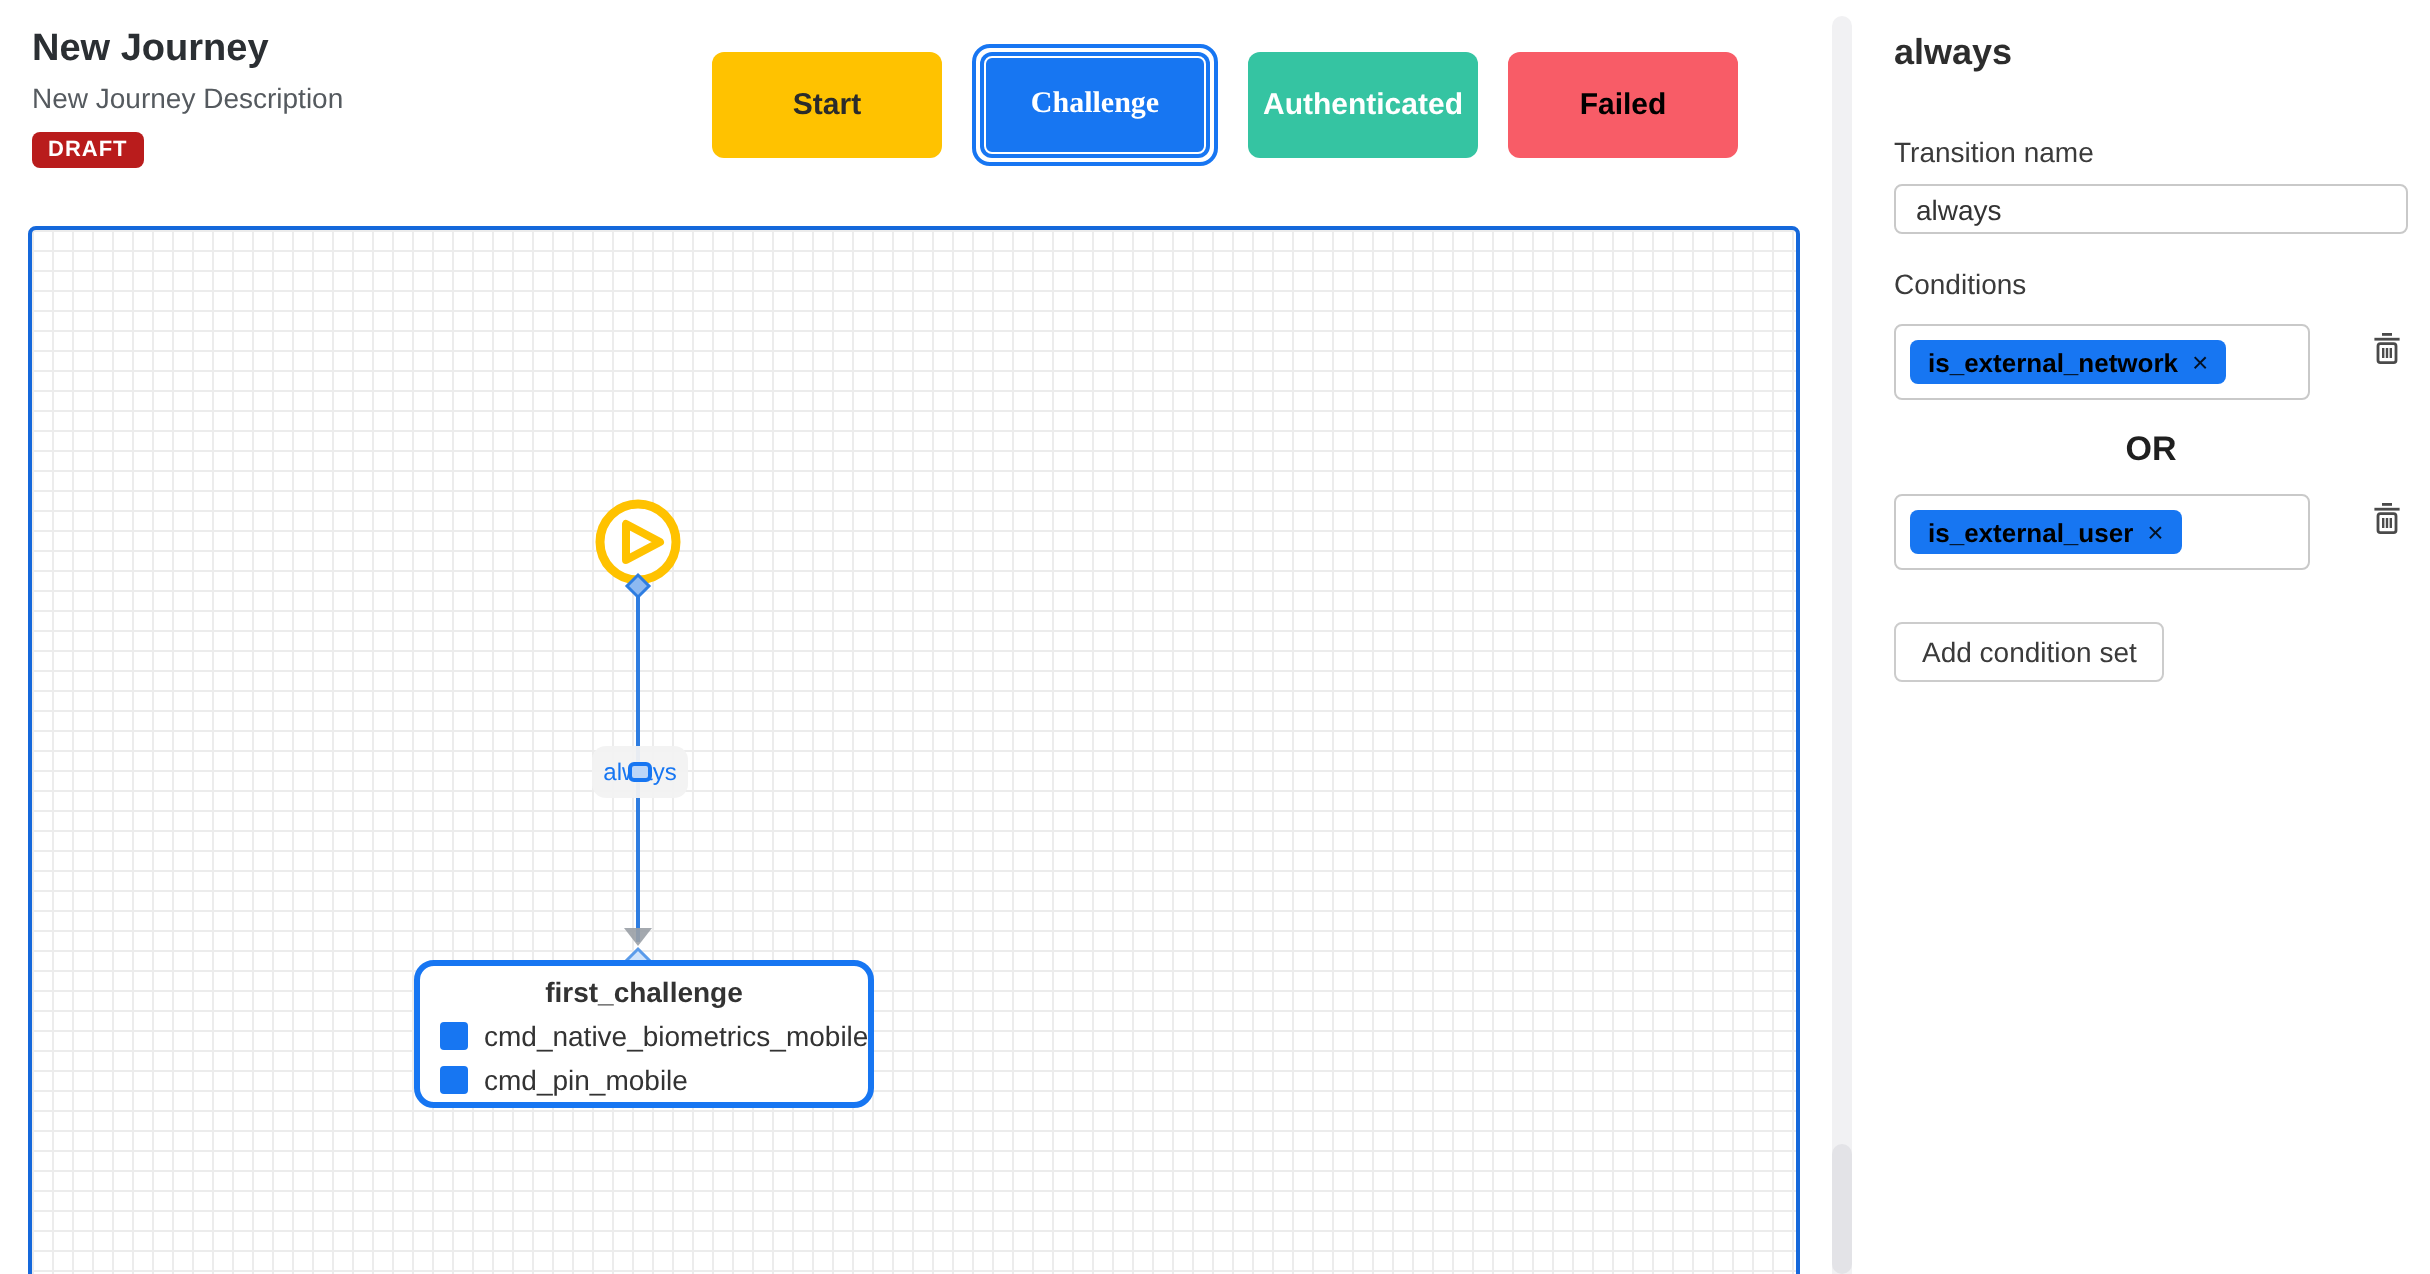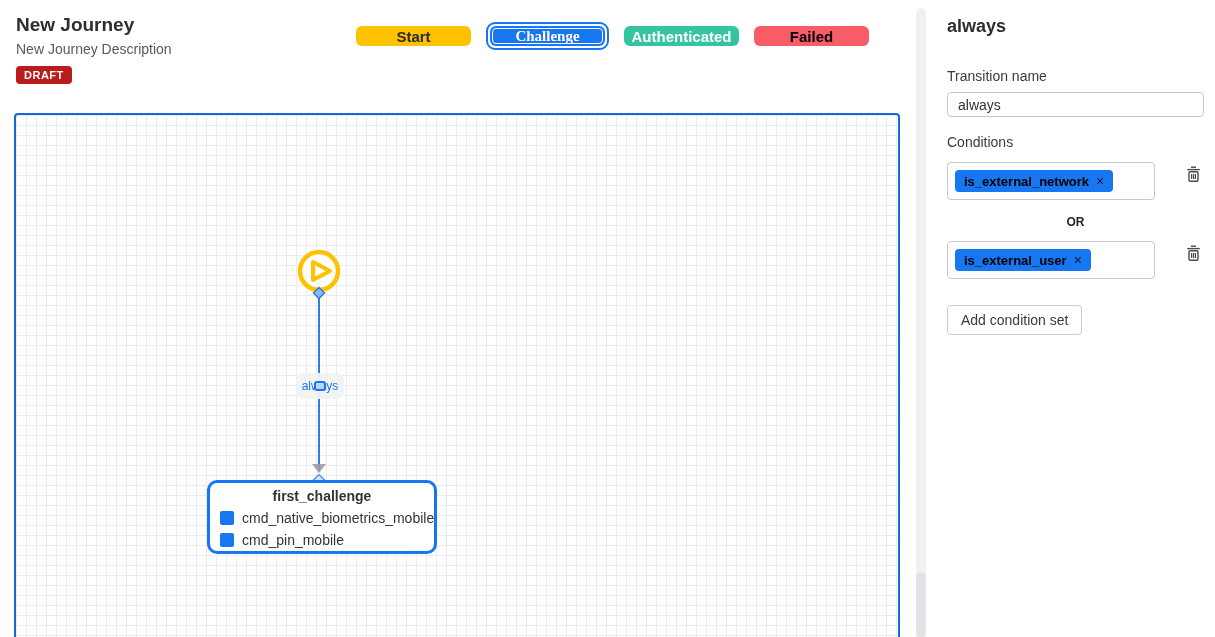--- a/index.html
+++ b/index.html
@@ -8,21 +8,21 @@
 
   
   .header-left { position:absolute; left:16px; top:14px; }
   .page-title { font-size:19px; font-weight:bold; color:#2b2f33; }
   .page-subtitle { font-size:14px; color:#555a5f; margin-top:5px; }
   .draft-badge { display:inline-block; margin-top:9px; background:#b91c1c; color:#ffffff;
                  font-size:11px; font-weight:bold; letter-spacing:0.5px;
                  padding:3px 8px; border-radius:4px; }
 
   .status-buttons { position:absolute; left:356px; top:22px; display:flex; gap:15px; align-items:center; }
-  .status-btn { width:115px; height:20px; border:none; border-radius:6px;
+  .status-btn { width:115px; height:53px; border:none; border-radius:6px;
                 font-family:"Liberation Sans", sans-serif;
                 font-size:15px; font-weight:bold; cursor:pointer; }
   .btn-start { background:#FFC200; color:#2b2b2b; }
   .btn-challenge { background:#1776F2; color:#ffffff; position:relative;font-family:Liberation Serif, serif; }
   .btn-challenge::after { content:""; position:absolute; inset:2px;
                           border:1px solid #ffffff; border-radius:4px; pointer-events:none; }
   .selected-ring { border:2px solid #1776F2; border-radius:9px; padding:2px; line-height:0; }
   .btn-auth { background:#35C4A2; color:#ffffff; }
   .btn-failed { background:#F85C67; color:#000000; }
 
@@ -70,21 +70,21 @@
   .condition-row { display:flex; justify-content:space-between; align-items:flex-start;
                    margin-top:12px; }
   .condition-box { width:208px; min-height:38px; border:1px solid #c9c9c9; border-radius:4px;
                    padding:7px; }
   .condition-chip { display:inline-flex; align-items:center; gap:7px; background:#1776F2;
                     color:#000000; font-size:13px; font-weight:bold; border-radius:4px;
                     padding:3px 9px; cursor:pointer; }
   .chip-close { font-weight:normal; font-size:14px; opacity:0.85; cursor:pointer; }
   .trash-btn { background:none; border:none; padding:0; margin:3px 2px 0 0; cursor:pointer; line-height:0; }
 
-  .or-label { text-align:center; font-size:12px; font-weight:bold; color:#1f1f1f;
+  .or-label { text-align:center; font-size:17px; font-weight:bold; color:#1f1f1f;
               margin-top:15px; margin-bottom:3px; }
 
   .add-condition-btn { margin-top:26px; background:#ffffff; border:1px solid #cccccc;
                        border-radius:4px; padding:6px 13px; font-size:14px; color:#3b3b3b;
                        font-family:"Liberation Sans", sans-serif; cursor:pointer; }
 
   .custom-condition { margin-top:28px; font-size:15px; color:#404040; line-height:21px; }
   .custom-condition a { color:#1776F2; text-decoration:none; cursor:pointer; }
 </style>
 </head>

